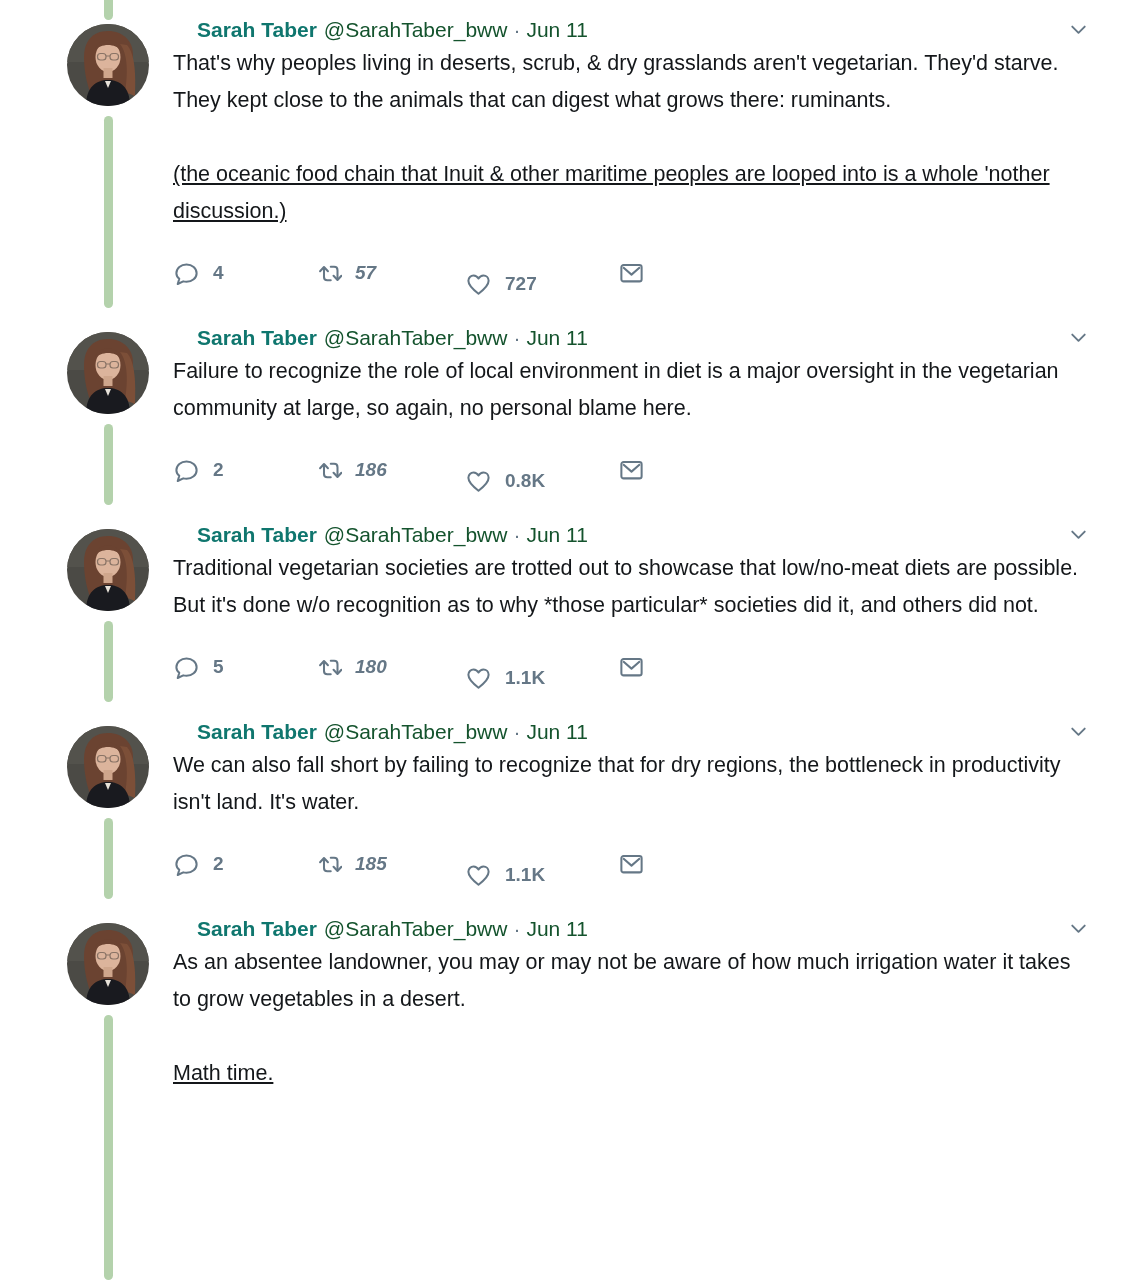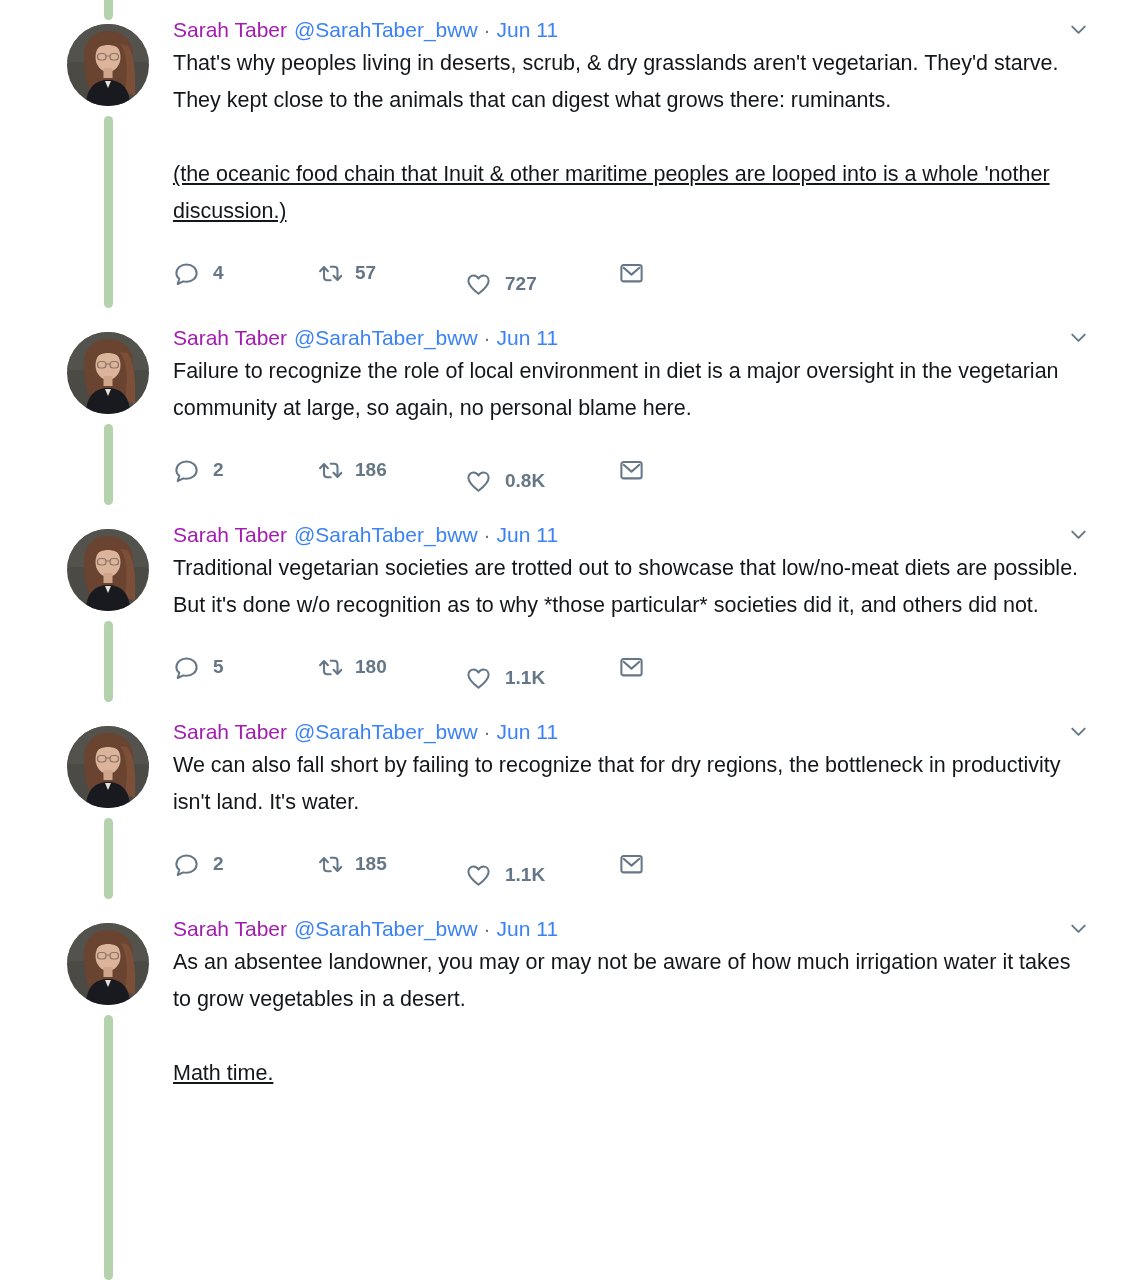--- a/index.html
+++ b/index.html
@@ -21,32 +21,32 @@
     width:82px; height:82px; margin-left:67px; margin-top:8px;
     border-radius:50%; overflow:hidden; flex:0 0 auto; cursor:pointer;
   }
   .avatar svg { display:block; width:82px; height:82px; }
   .connector {
     width:9px; margin-left:104px; margin-top:10px; flex:1 1 auto;
     background:#b4d2ac; border-radius:4.5px; min-height:12px;
   }
   .content { width:917px; padding-bottom:20px; }
   .tweet-header { display:flex; align-items:center; line-height:27px; font-size:21px; }
-  .name { font-weight:normal; color:#a21caf; margin-right:7px; cursor:pointer; }
-  .handle, .time { color:#3b82f6; cursor:pointer; }
+  .name { font-weight:bold; color:#0f766e; margin-right:7px; cursor:pointer;margin-left:24px; }
+  .handle, .time { color:#14532d; cursor:pointer; }
   .sep { color:#657786; margin:0 6px; }
   .chevron { margin-left:auto; color:#657786; display:flex; align-items:center; cursor:pointer; }
   .chevron svg { width:23px; height:23px; }
   .body { margin-top:2px; }
   .body p { font-size:21.5px; line-height:37px; color:#14171a; }
   .body p + p { margin-top:37px;text-decoration:underline; }
   .actions { display:flex; align-items:center; margin-top:28px; height:30px; }
   .action { display:flex; align-items:center; color:#657786; cursor:pointer; }
   .action:nth-child(1) { width:142px; }
-  .action:nth-child(2) { width:150px; }
+  .action:nth-child(2) { width:150px;font-style:italic; }
   .action:nth-child(3) { width:153px;margin-top:22px; }
   .action .ic { display:flex; align-items:center; }
   .action svg { width:27px; height:27px; }
   .count { font-size:19px; font-weight:bold; color:#657786; margin-left:13px; }
 </style>
 </head>
 <body>
 
 <svg width="0" height="0" style="position:absolute">
   <defs>

